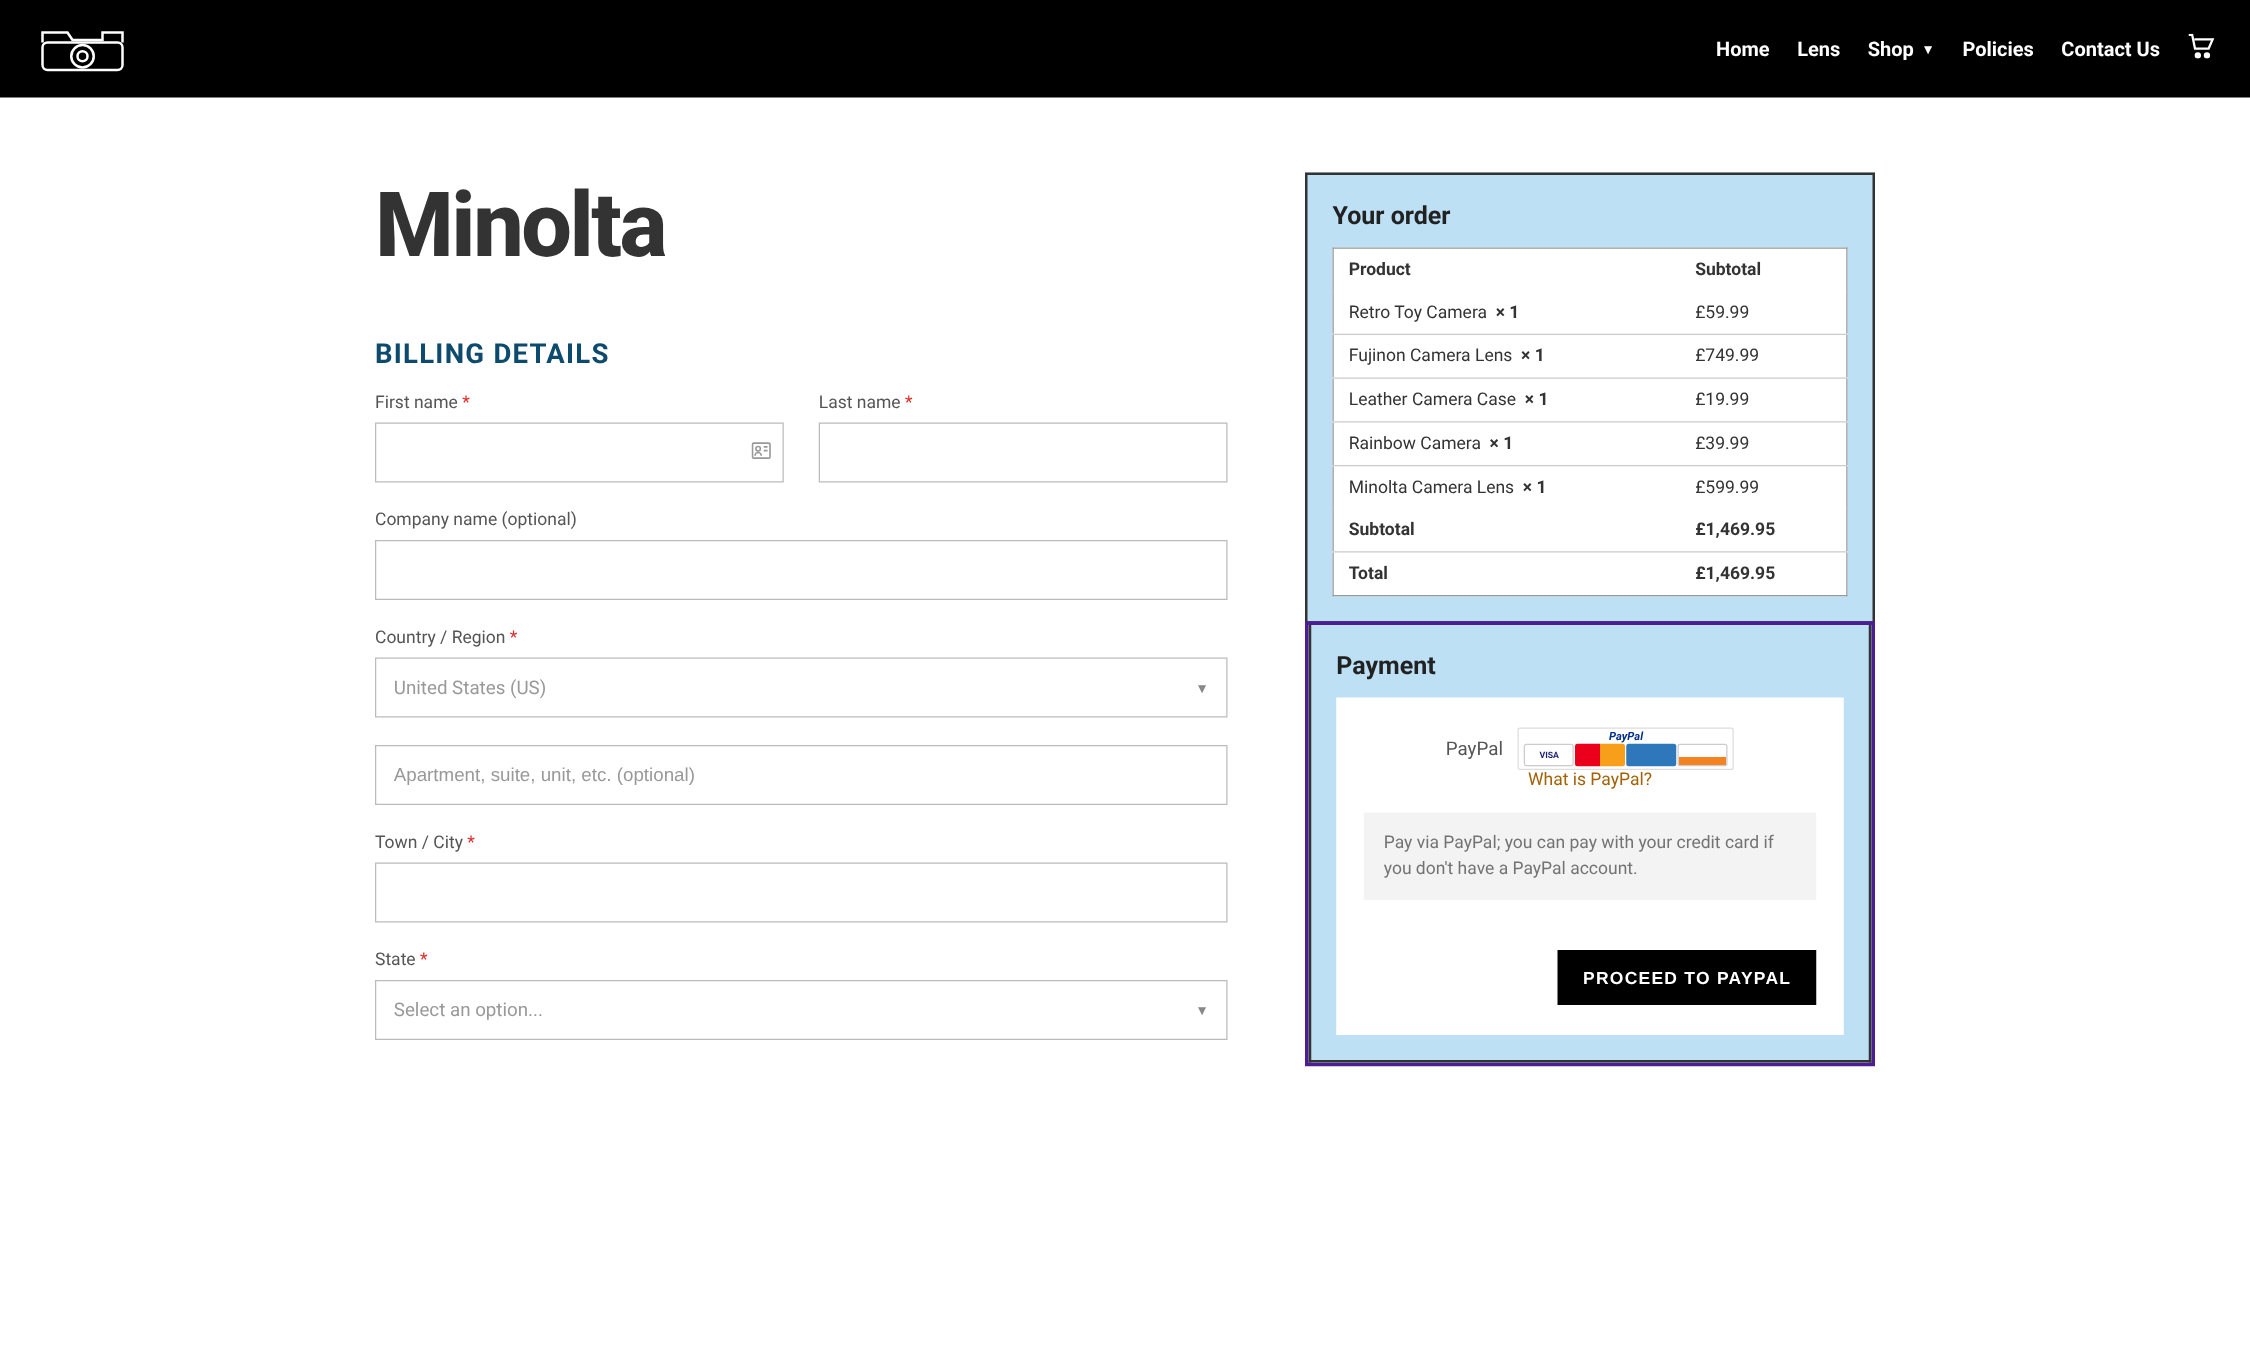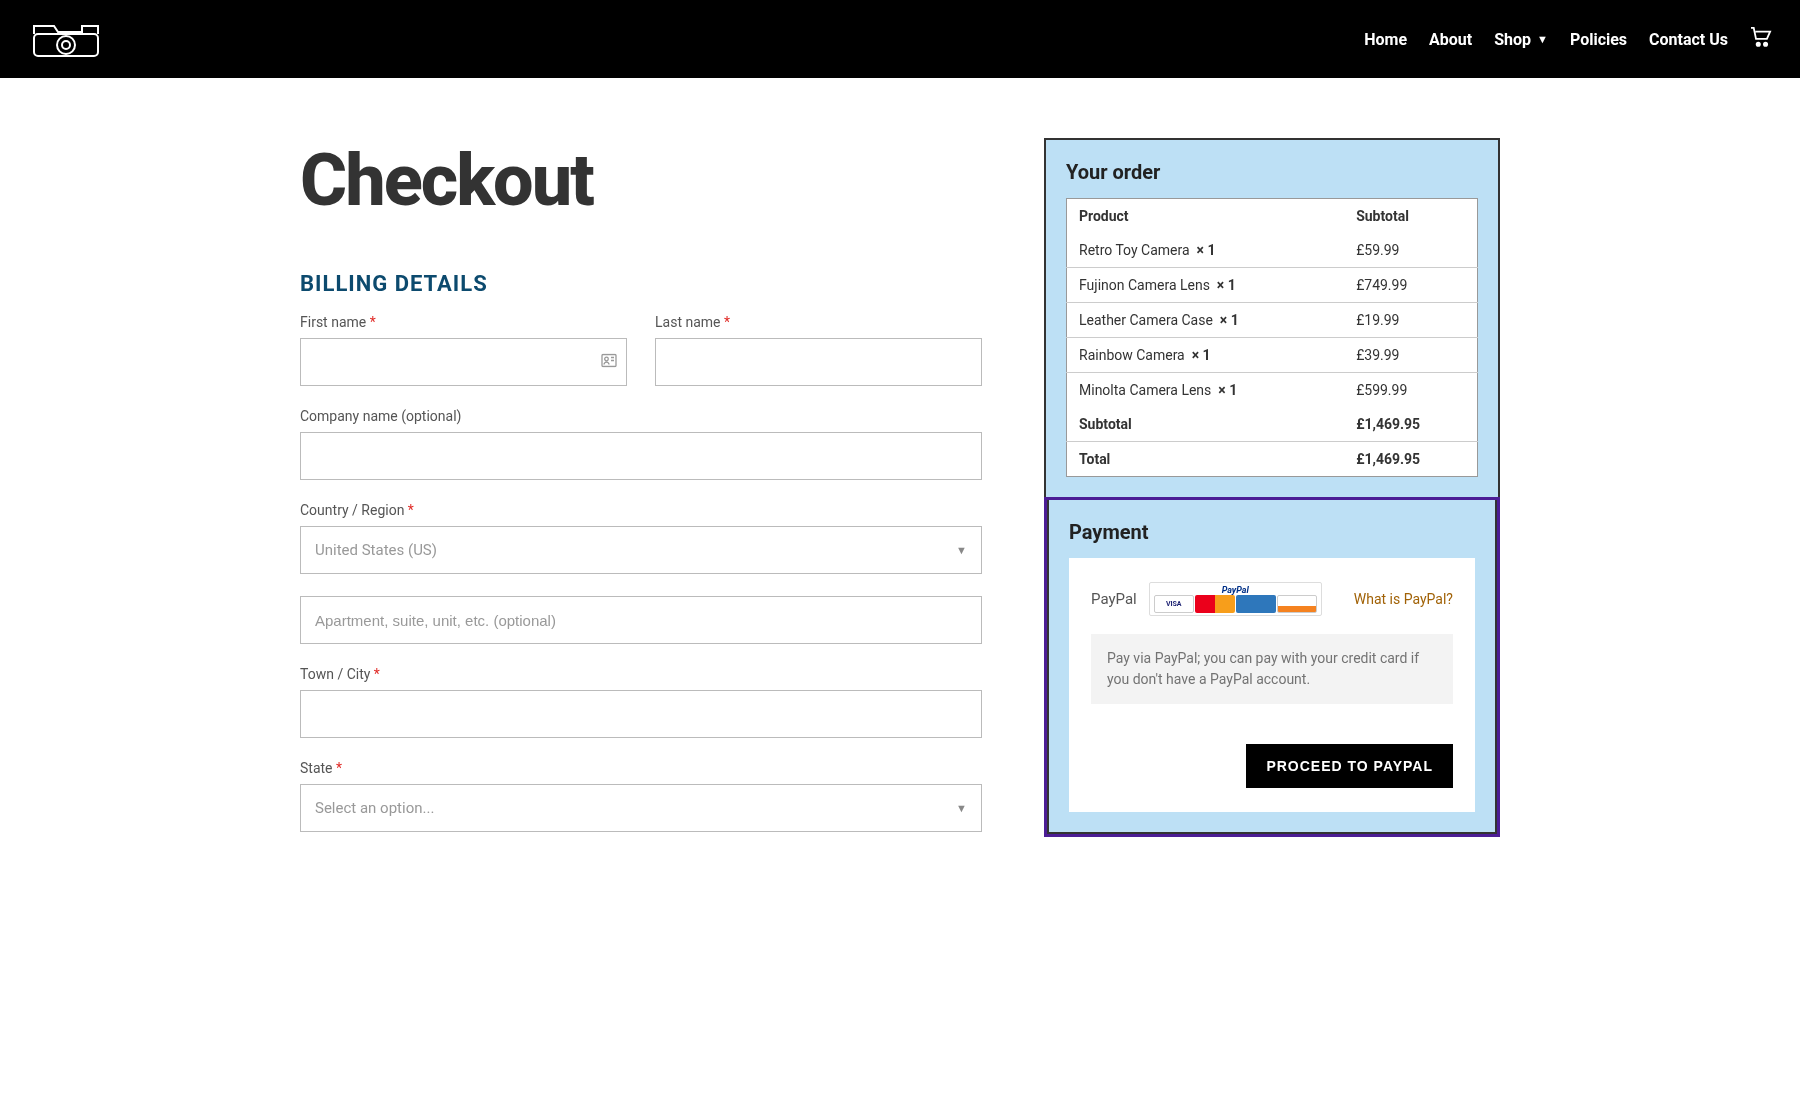--- a/index.html
+++ b/index.html
@@ -38,21 +38,21 @@
 .order-table th, .order-table td { text-align: left; padding: 9px 12px; border-bottom: 1px solid #ccc; font-size: 14px; }
 .order-table th { font-weight: 700; color: #333; }
 .order-table .qty { font-weight: 700; }
 .order-table tfoot th, .order-table tfoot td { font-weight: 700; }
 .order-table tr:last-child th, .order-table tr:last-child td { border-bottom: none; }
 
 .payment-wrap { border: 3px solid #4c1d95; padding: 0px; margin-top: -2px; }
 .payment-inner { background: #bde0f5; border-left: 2px solid #333; border-right: 2px solid #333; border-bottom: 2px solid #333; padding: 20px; margin: 0; }
 .payment-title { font-size: 20px; font-weight: 700; margin-bottom: 14px; color: #222; }
 .payment-box { background: #fff; padding: 24px 22px; }
-.pay-method-row { display: flex; align-items: center; justify-content: space-between; margin-bottom: 18px; }
+.pay-method-row { display: flex; align-items: center; justify-content: space-between; margin-bottom: 18px; flex-direction: column; }
 .pay-left { display: flex; align-items: center; gap: 12px; }
 .pay-label { font-size: 15px; color: #555; }
 .what-link { font-size: 14px; color: #a16207; cursor: pointer; }
 .pay-desc { background: #f3f3f3; padding: 14px 16px; font-size: 14px; color: #737373; line-height: 1.5; margin-bottom: 40px; }
 .proceed-row { display: flex; justify-content: flex-end; }
 .proceed-btn { background: #000; color: #fff; border: none; padding: 14px 20px; font-size: 14px; font-weight: 700; letter-spacing: 1px; cursor: pointer; }
 
 .card-strip { display:flex; flex-direction:column; align-items:center; border:1px solid #ddd; padding:2px 4px; border-radius:2px;}
 .card-strip .pp-top { font-size:9px; color:#003087; font-style:italic; font-weight:700;}
 .card-row { display:flex; gap:1px;}
@@ -71,40 +71,40 @@
       <g fill="none" stroke="#fff" stroke-width="2">
         <path d="M6 16 L6 8 L26 8 L30 14 L54 14 L54 8 L70 8 L70 16"></path>
         <rect x="6" y="16" width="64" height="22" rx="4"></rect>
         <circle cx="38" cy="27" r="9"></circle>
         <circle cx="38" cy="27" r="4"></circle>
       </g>
     </svg>
   </div>
   <nav class="nav">
     <a href="#">Home</a>
-    <a href="#">About</a>
+    <a href="#">Lens</a>
     <div class="nav-item">
       <a href="#">Shop</a>
       <span class="chevron">▼</span>
     </div>
     <a href="#">Policies</a>
     <a href="#">Contact Us</a>
     <span class="cart-icon">
       <svg width="22" height="20" viewBox="0 0 24 22" fill="none" stroke="#fff" stroke-width="2">
         <path d="M1 1h3l2.5 12h12L22 5H6"></path>
         <circle cx="9" cy="19" r="1.8" fill="#fff"></circle>
         <circle cx="17" cy="19" r="1.8" fill="#fff"></circle>
       </svg>
     </span>
   </nav>
 </header>
 
 <div class="container">
   <main>
-    <h1 class="page-title">Checkout</h1>
+    <h1 class="page-title">Minolta</h1>
     <h2 class="section-heading">BILLING DETAILS</h2>
 
     <div class="form-row">
       <div class="form-group">
         <label class="field-label"><span>First name</span> <span class="required">*</span></label>
         <div style="position:relative;">
           <input type="text" style="">
           <span style="position:absolute; right:10px; top:50%; transform:translateY(-50%);">
             <svg width="16" height="14" viewBox="0 0 16 14" fill="none" stroke="#999" stroke-width="1.3">
               <rect x="1" y="1" width="14" height="12" rx="1"></rect>

